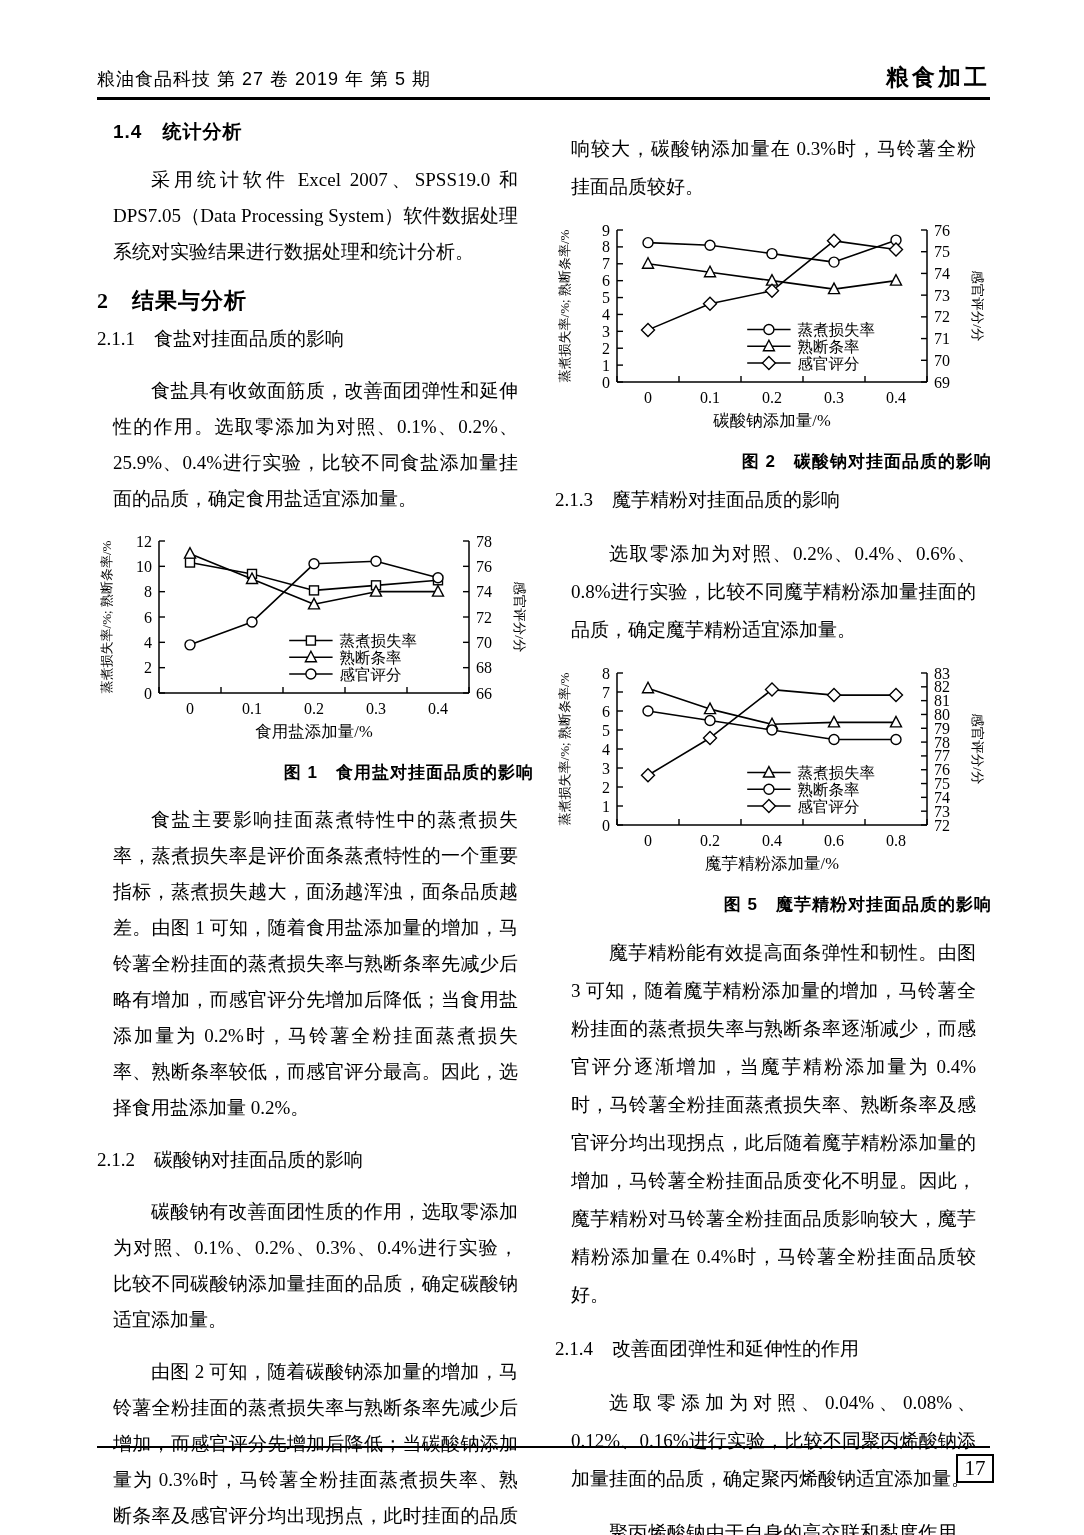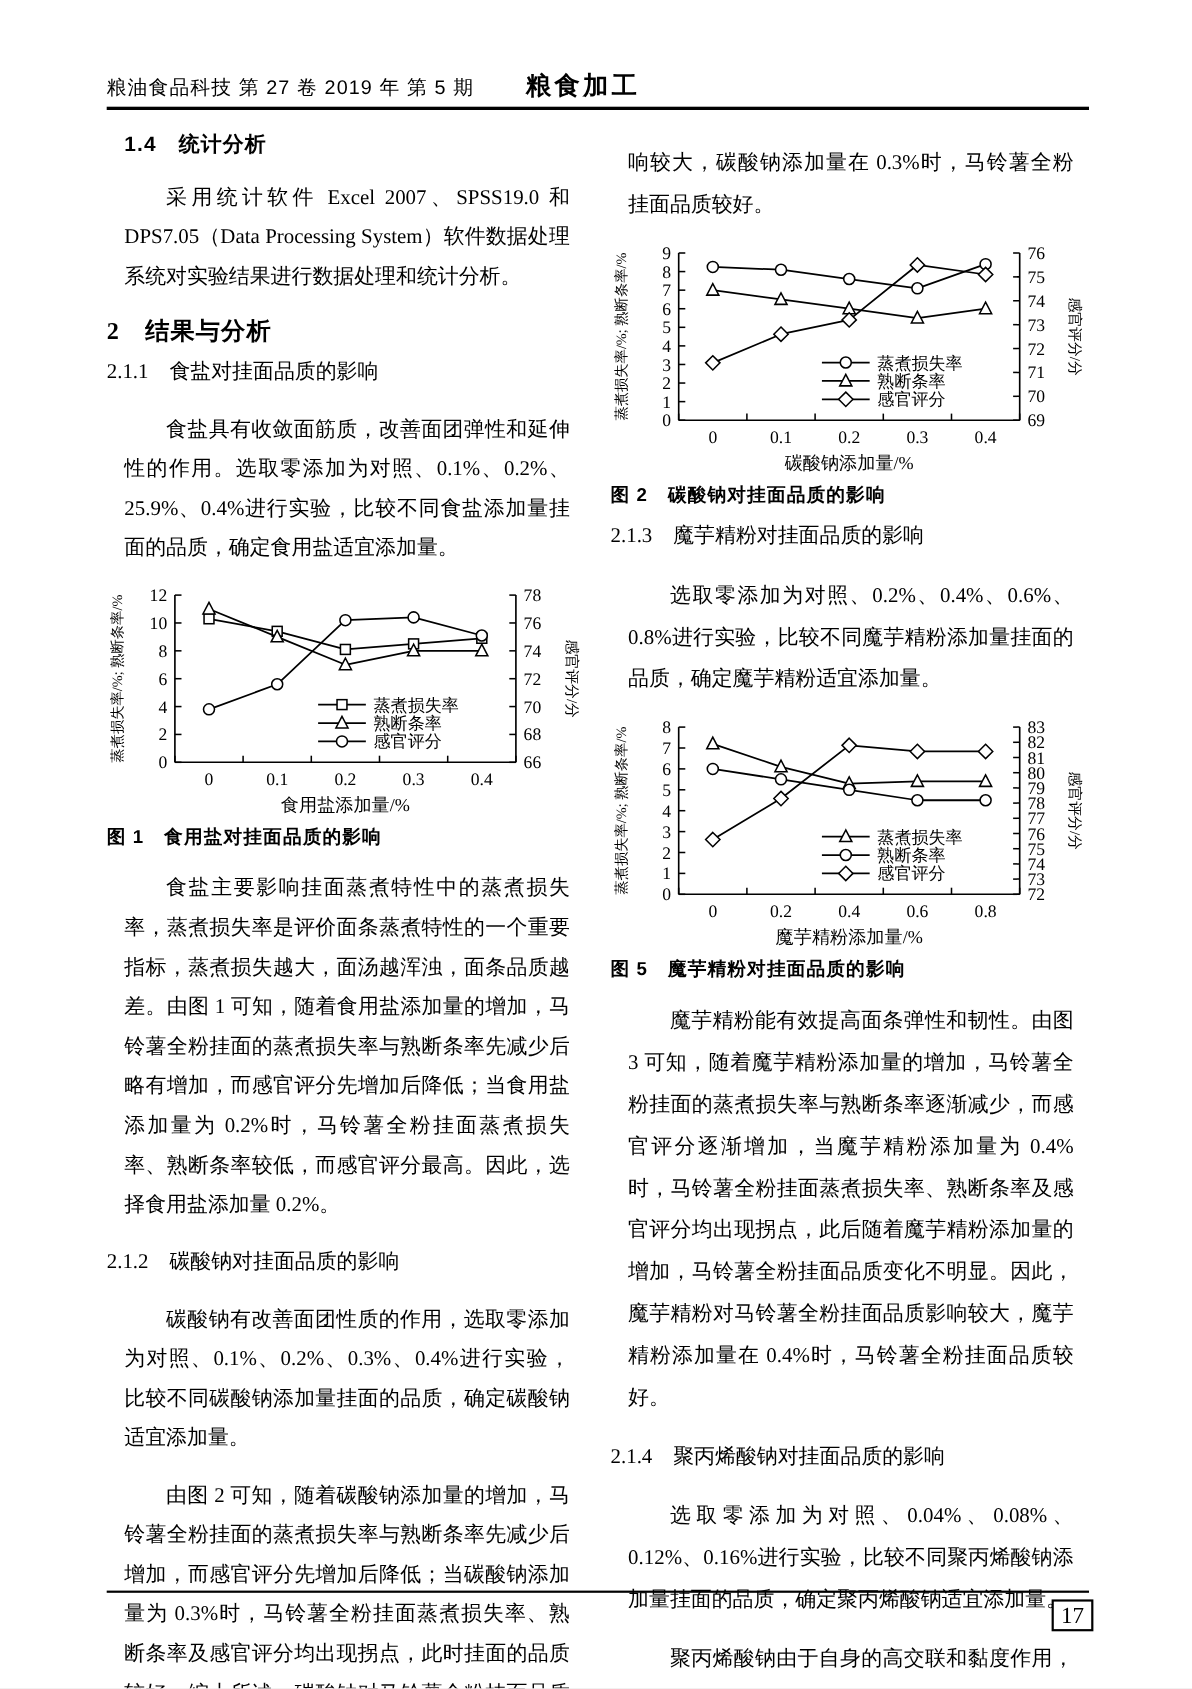--- a/index.html
+++ b/index.html
@@ -1,20 +1,20 @@
 <!DOCTYPE html>
 <html><head>
 <meta charset="utf-8">
 <style>
   html,body{margin:0;padding:0;background:#e8e8e8;}
   .page{position:relative;width:1084px;height:1535px;background:#ffffff;margin:0 auto;
         font-family:"Liberation Serif","DejaVu Sans",serif;color:#000;overflow:hidden;}
   
   .header{position:absolute;left:97px;right:94px;top:62px;display:flex;
-          align-items:baseline;
+          justify-content:space-between;align-items:baseline;
           font-family:"Liberation Sans","DejaVu Sans",sans-serif;gap:47px;}
   .journal{font-size:18px;letter-spacing:1px;}
   .column-label{font-size:23px;font-weight:bold;letter-spacing:3px;}
   .header-rule{position:absolute;left:97px;right:94px;top:97px;height:3px;background:#000;}
   
   .col{position:absolute;top:114px;width:437px;font-size:19px;text-align:justify;}
   .col-left{left:97px;line-height:36px;}
   .col-right{left:555px;line-height:38px;}
   .par{margin:16px;text-indent:2em;}
   .par.cont{text-indent:0;}
@@ -23,22 +23,22 @@
   .h-sub{font-family:"Liberation Sans","DejaVu Sans",sans-serif;font-size:19px;font-weight:bold;
          margin:4px 16px 3px;line-height:28px;letter-spacing:1px;}
   .h-minor{font-size:19px;font-weight:normal;margin:0;line-height:36px;}
   .col-right .h-minor{line-height:38px;}
   
   figure.chart{margin:8px 0 4px;width:437px;}
   .col-right figure.chart{margin:10px 0 6px;}
   svg.chart-svg{overflow:visible;display:block;}
   svg text{font-family:"Liberation Serif","DejaVu Sans",serif;fill:#000;}
   .mk{fill:#fff;stroke:#000;stroke-width:1.4;}
-  .chart-caption{text-align:left;font-family:"Liberation Sans","DejaVu Sans",sans-serif;
-                 font-weight:bold;font-size:17px;line-height:26px;letter-spacing:1px;margin-top:0;}
+  .chart-caption{text-align:right;font-family:"Liberation Sans","DejaVu Sans",sans-serif;
+                 font-weight:bold;font-size:17px;line-height:26px;letter-spacing:1px;margin-top:12px;}
   
   .footer-rule{position:absolute;left:97px;right:94px;top:1446px;height:2px;background:#000;}
   .page-number-box{position:absolute;left:956px;top:1454px;width:34px;height:25px;
                    border:2px solid #000;text-align:center;font-size:21px;line-height:25px;}
 </style>
 </head>
 <body>
 
 <div class="page">
 
@@ -317,21 +317,21 @@
           <circle cx="213.9" cy="124.28" r="5" class="mk"></circle>
           <text x="242.60000000000002" y="129.78" font-size="15.5">熟断条率</text>
           <line x1="192.2" y1="141" x2="235.60000000000002" y2="141" stroke="#000000" stroke-width="1.6"></line>
           <polygon points="213.9,134.5 220.4,141 213.9,147.5 207.4,141" class="mk"></polygon>
           <text x="242.60000000000002" y="146.5" font-size="15.5">感官评分</text>
         </svg>
       <figcaption class="chart-caption">图 5　魔芋精粉对挂面品质的影响</figcaption>
     </figure>
 
     <p class="par">魔芋精粉能有效提高面条弹性和韧性。由图 3 可知，随着魔芋精粉添加量的增加，马铃薯全粉挂面的蒸煮损失率与熟断条率逐渐减少，而感官评分逐渐增加，当魔芋精粉添加量为 0.4%时，马铃薯全粉挂面蒸煮损失率、熟断条率及感官评分均出现拐点，此后随着魔芋精粉添加量的增加，马铃薯全粉挂面品质变化不明显。因此，魔芋精粉对马铃薯全粉挂面品质影响较大，魔芋精粉添加量在 0.4%时，马铃薯全粉挂面品质较好。</p>
-    <h4 class="h-minor">2.1.4　聚丙烯酸钠对挂面品质的影响</h4>
+    <h4 class="h-minor">2.1.4　改善面团弹性和延伸性的作用</h4>
     <p class="par">选取零添加为对照、0.04%、0.08%、0.12%、0.16%进行实验，比较不同聚丙烯酸钠添加量挂面的品质，确定聚丙烯酸钠适宜添加量。</p>
     <p class="par">聚丙烯酸钠由于自身的高交联和黏度作用，对不溶于水的物质具有很强的包裹作用，可有效降低面条的断条率和蒸煮损失。由图 4 可知，随</p>
   </div>
 
   <div class="footer-rule"></div>
   <div class="page-number-box">17</div>
 
 </div>
 
 </body></html>

